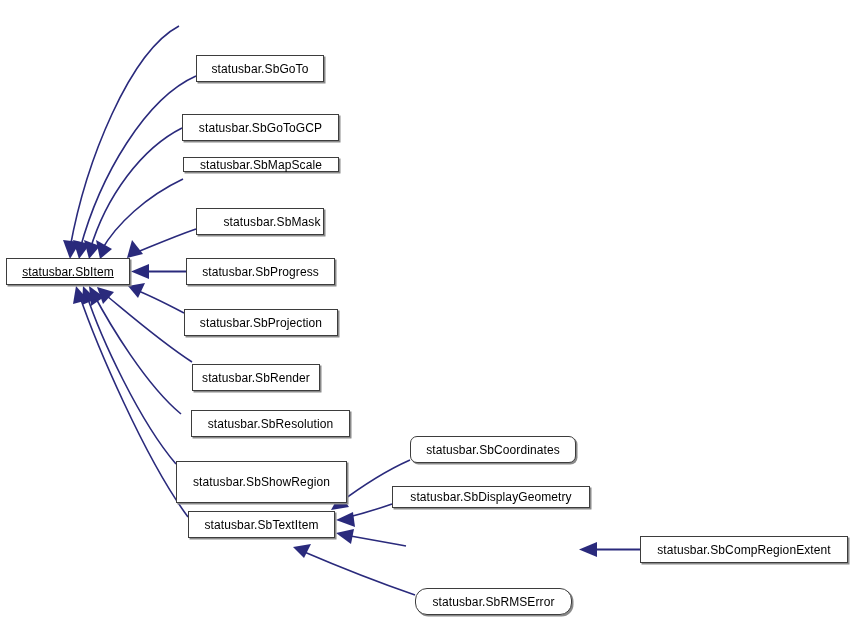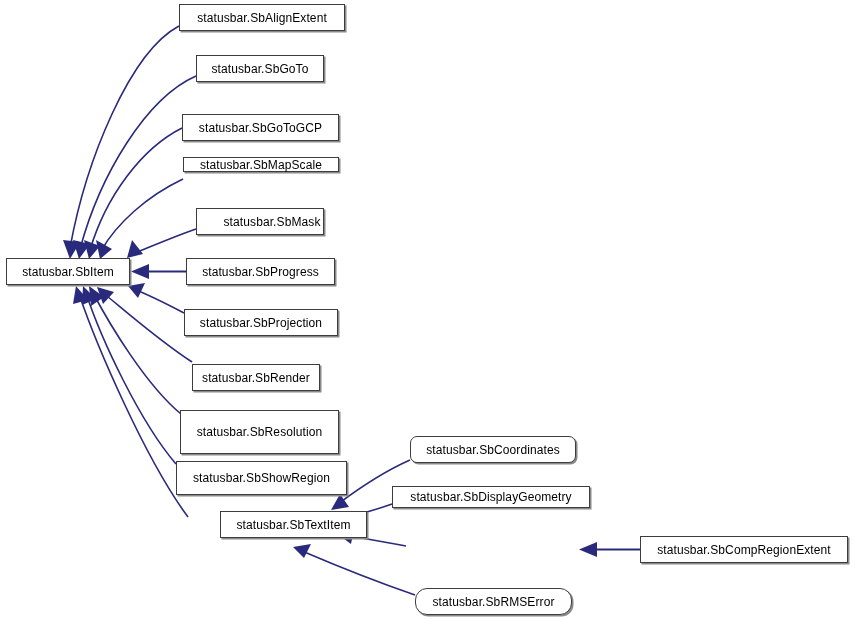--- a/index.html
+++ b/index.html
@@ -39,20 +39,21 @@
   .uml-node .node-label {
     font-family: "Liberation Sans", sans-serif;
     font-size: 12px;
     line-height: 12px;
     color: #000000;
     letter-spacing: 0.1px;
     padding: 0 6px;
   }
   .uml-node.root-node {
     border-width: 1px;
+    text-decoration: underline;
   }
 </style>
 </head>
 <body>
 
 <div id="diagram-root">
 
   <svg id="edge-layer" width="856" height="620" viewBox="0 0 856 620" xmlns="http://www.w3.org/2000/svg">
 
     <g>
@@ -122,23 +123,20 @@
     <g>
       <line x1="640" y1="549.5" x2="594" y2="549.5" stroke="#2a2a7c" stroke-width="1.8"></line>
       <polygon points="579,549.5 597,542 597,557" fill="#2a2a7c"></polygon>
     </g>
   </svg>
 
   <div class="uml-node root-node" style="left:6px; top:258px; width:124px; height:27px;">
     <span class="node-label">statusbar.SbItem</span>
   </div>
 
-  <div class="uml-node" style="left:179px; top:4px; width:166px; height:27px;">
-    <span class="node-label">statusbar.SbAlignExtent</span>
-  </div>
 
   <div class="uml-node" style="left:196px; top:55px; width:128px; height:27px;">
     <span class="node-label">statusbar.SbGoTo</span>
   </div>
 
   <div class="uml-node" style="left:182px; top:94px; width:157px; height:27px;margin-top:20px;">
     <span class="node-label">statusbar.SbGoToGCP</span>
   </div>
 
   <div class="uml-node" style="left:183px; top:157px; width:156px; height:15px;">
@@ -154,29 +152,29 @@
   </div>
 
   <div class="uml-node" style="left:184px; top:309px; width:154px; height:27px;">
     <span class="node-label">statusbar.SbProjection</span>
   </div>
 
   <div class="uml-node" style="left:192px; top:364px; width:128px; height:27px;">
     <span class="node-label">statusbar.SbRender</span>
   </div>
 
-  <div class="uml-node" style="left:180px; top:410px; width:159px; height:44px;">
+  <div class="uml-node" style="left:191px; top:410px; width:159px; height:27px;">
     <span class="node-label">statusbar.SbResolution</span>
   </div>
 
-  <div class="uml-node" style="left:176px; top:461px; width:171px; height:34px;">
+  <div class="uml-node" style="left:176px; top:461px; width:171px; height:42px;">
     <span class="node-label">statusbar.SbShowRegion</span>
   </div>
 
-  <div class="uml-node" style="left:188px; top:511px; width:147px; height:27px;margin-left:32px;">
+  <div class="uml-node" style="left:188px; top:511px; width:147px; height:27px;">
     <span class="node-label">statusbar.SbTextItem</span>
   </div>
 
   <div class="uml-node" style="left:410px; top:436px; width:166px; height:27px;border-radius:7px;">
     <span class="node-label">statusbar.SbCoordinates</span>
   </div>
 
   <div class="uml-node" style="left:392px; top:486px; width:198px; height:22px;">
     <span class="node-label">statusbar.SbDisplayGeometry</span>
   </div>

